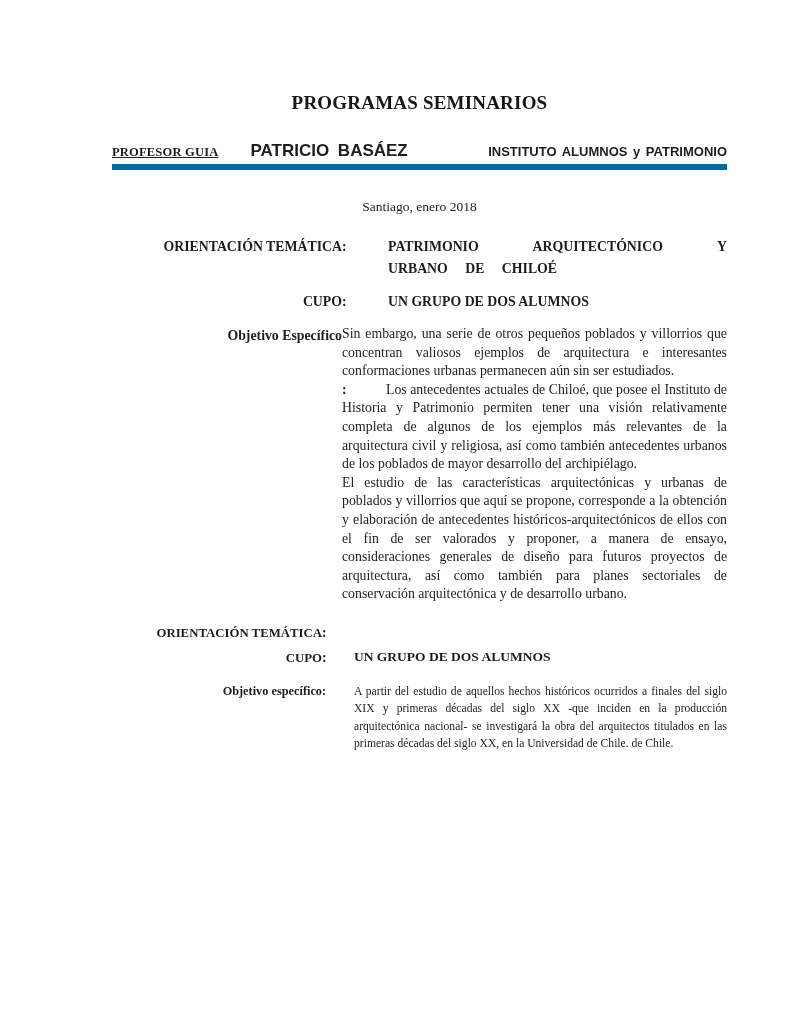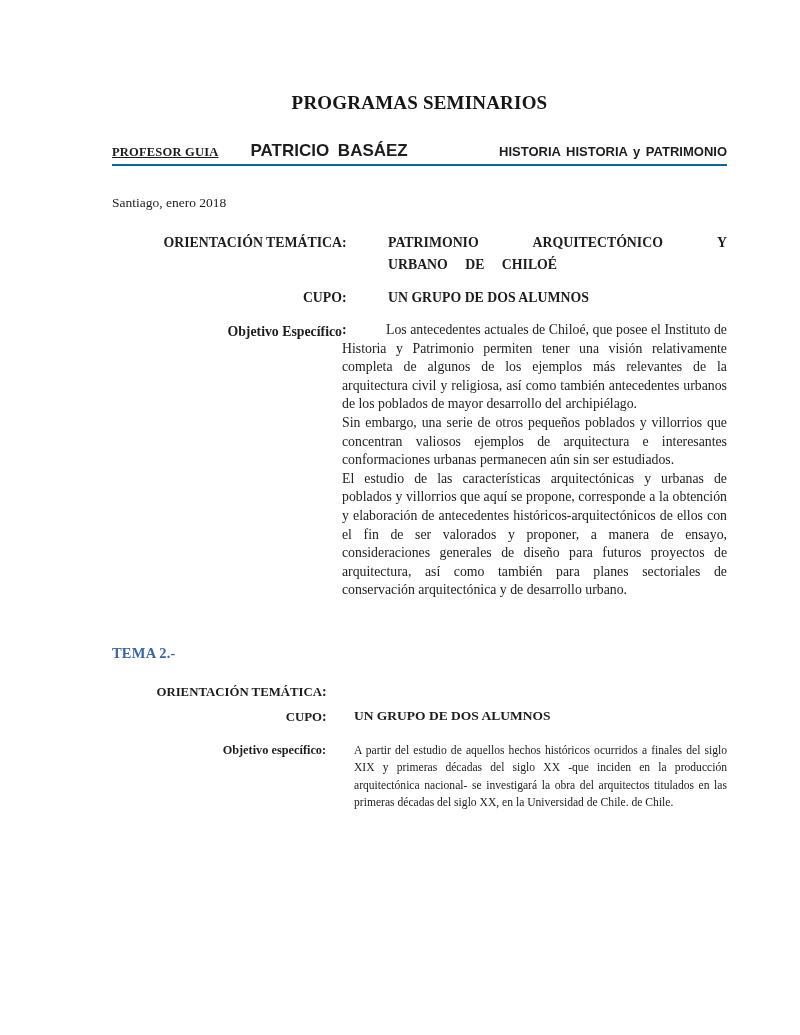--- a/index.html
+++ b/index.html
@@ -13,37 +13,37 @@
   .page { padding: 91px 73px 4px 112px; width: 800px; height: 744px; }
 
   .doc-title {
     font-size: 19px; line-height: 24px; font-weight: bold;
     text-align: center; letter-spacing: 0.2px; color: #161616;
   }
 
   .prof-row {
     margin-top: 26px;
     display: flex; align-items: baseline;
-    border-bottom: 2px solid #0369a1; padding-bottom: 3px;
+    border-bottom: 6px solid #0369a1; padding-bottom: 3px;
     white-space: nowrap;
   }
   .prof-label {
     font-size: 12.5px; font-weight: bold; text-decoration: underline;
     letter-spacing: 0.2px;
   }
   .prof-name {
     font-family: "Liberation Sans", "DejaVu Sans", sans-serif;
     font-size: 17px; font-weight: bold; margin-left: 32px; word-spacing: 4px;
   }
   .prof-institute {
     font-family: "Liberation Sans", "DejaVu Sans", sans-serif;
     font-size: 13px; font-weight: bold; margin-left: auto; word-spacing: 2px;
   }
 
-  .dateline { margin-top: 29px; font-size: 13.5px; text-align: left; }
+  .dateline { margin-top: 29px; font-size: 13.5px; text-align: center; }
 
   .tema-heading {
     color: var(--accent, #3767a5);
     font-size: 14.5px; font-weight: bold; line-height: 19px;
     letter-spacing: 0.2px;
   }
   .tema-1 .tema-heading { margin-top: 40px; }
   .tema-2 .tema-heading { margin-top: 44px; }
 
   .row { display: grid; }
@@ -87,21 +87,21 @@
 </head>
 <body>
 
 <div class="page">
 
   <h1 class="doc-title">PROGRAMAS SEMINARIOS</h1>
 
   <div class="prof-row">
     <span class="prof-label">PROFESOR GUIA</span>
     <span class="prof-name">PATRICIO  BASÁEZ</span>
-    <span class="prof-institute">HISTORIA HISTORIA y  PATRIMONIO</span>
+    <span class="prof-institute">INSTITUTO ALUMNOS y  PATRIMONIO</span>
   </div>
 
   <div class="dateline">Santiago, enero 2018</div>
 
   <section class="tema tema-1">
 
     <div class="row row-t1 orient-row">
       <span class="label">ORIENTACIÓN TEMÁTICA</span>
       <span class="colon">:</span>
       <div class="value-caps t1-orient-value">PATRIMONIO ARQUITECTÓNICO Y URBANO DE CHILOÉ</div>
@@ -109,29 +109,28 @@
 
     <div class="row row-t1 cupo-row">
       <span class="label">CUPO</span>
       <span class="colon">:</span>
       <div class="value-caps">UN GRUPO DE  DOS ALUMNOS</div>
     </div>
 
     <div class="row objetivo-row">
       <span class="label">Objetivo Específico</span>
       <div class="objetivo-value">
+        <p class="para">Sin embargo, una serie de otros pequeños poblados y villorrios que concentran valiosos ejemplos de arquitectura e interesantes conformaciones urbanas permanecen aún sin ser estudiados.</p>
         <p class="para"><span class="lead-colon">:</span><span>Los antecedentes actuales de  Chiloé, que posee el Instituto de  Historia y Patrimonio permiten tener una visión relativamente completa de algunos de los ejemplos más relevantes de la arquitectura civil y  religiosa,  así como también antecedentes urbanos de los poblados de mayor desarrollo del archipiélago.</span></p>
-        <p class="para">Sin embargo, una serie de otros pequeños poblados y villorrios que concentran valiosos ejemplos de arquitectura e interesantes conformaciones urbanas permanecen aún sin ser estudiados.</p>
         <p class="para">El estudio de las características arquitectónicas y urbanas de poblados y villorrios que aquí se propone, corresponde a la obtención y elaboración de antecedentes históricos-arquitectónicos de ellos con el fin de ser  valorados y proponer, a manera de ensayo,  consideraciones  generales de diseño para futuros proyectos de arquitectura, así como también para planes sectoriales de conservación arquitectónica y de desarrollo urbano.</p>
       </div>
     </div>
   </section>
 
   <section class="tema tema-2">
-    <h2 class="tema-heading">TEMA 2.-</h2>
 
     <div class="row row-t2 orient-row">
       <span class="label">ORIENTACIÓN TEMÁTICA</span>
       <span class="colon">:</span>
     </div>
 
     <div class="row row-t2 cupo-row">
       <span class="label">CUPO</span>
       <span class="colon">:</span>
       <div class="value-caps">UN GRUPO DE DOS ALUMNOS</div>

